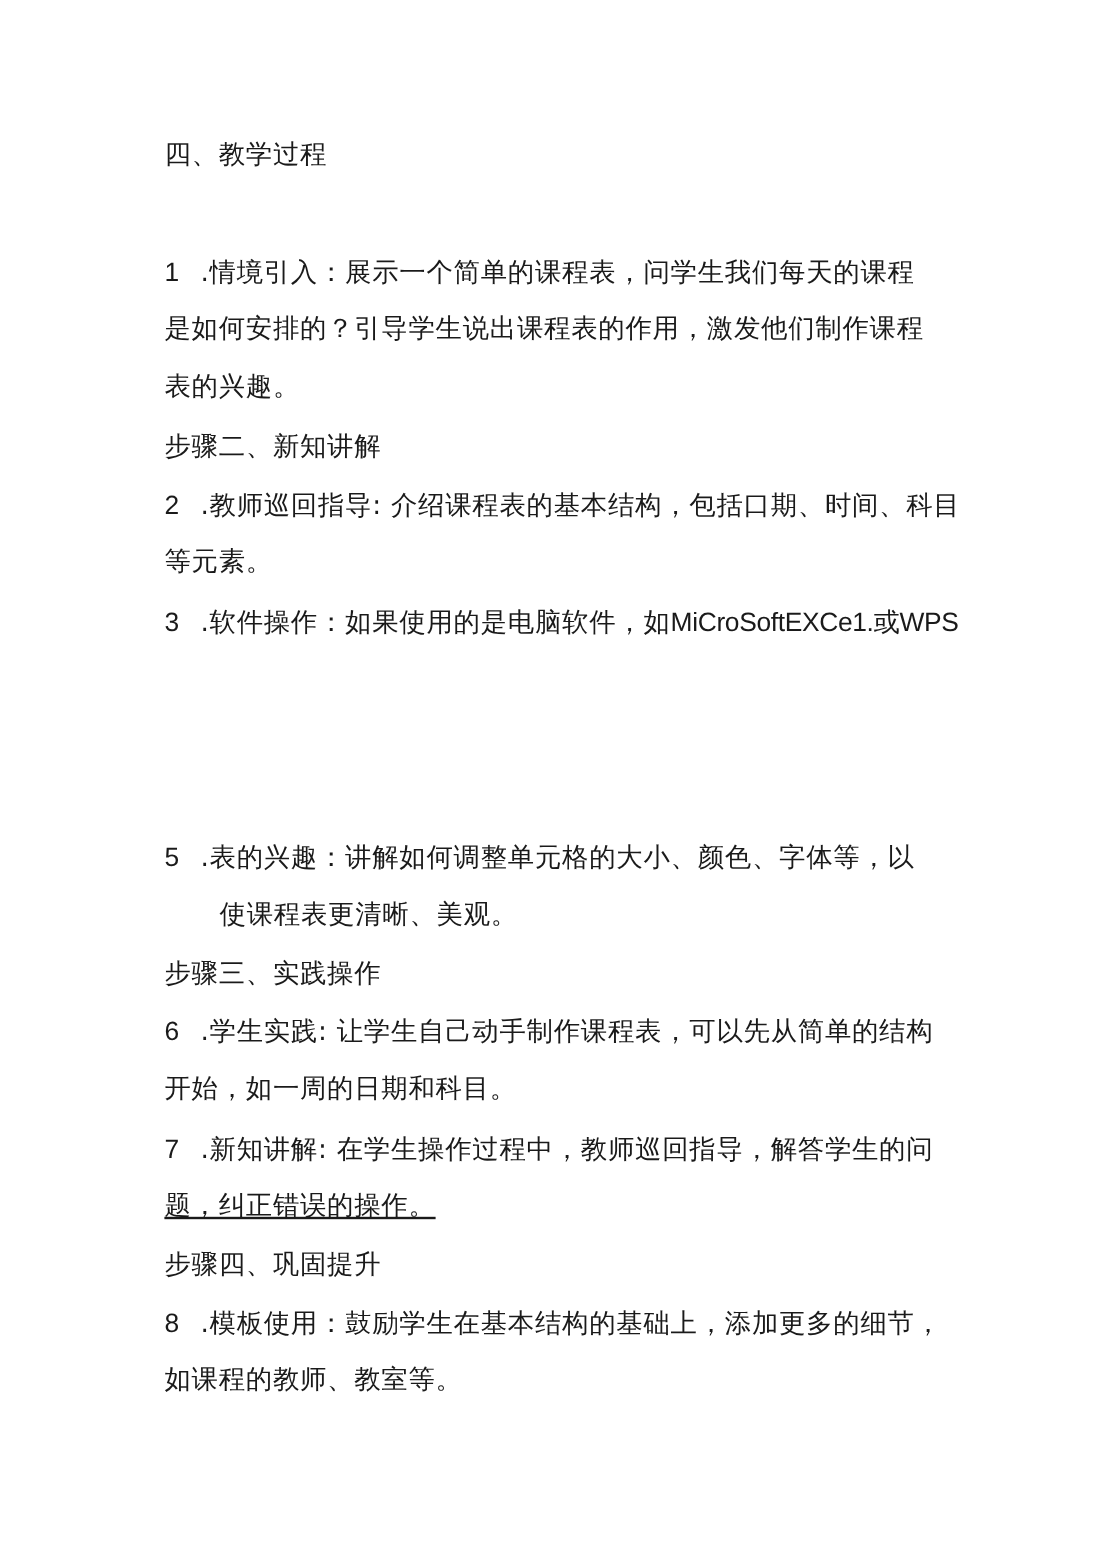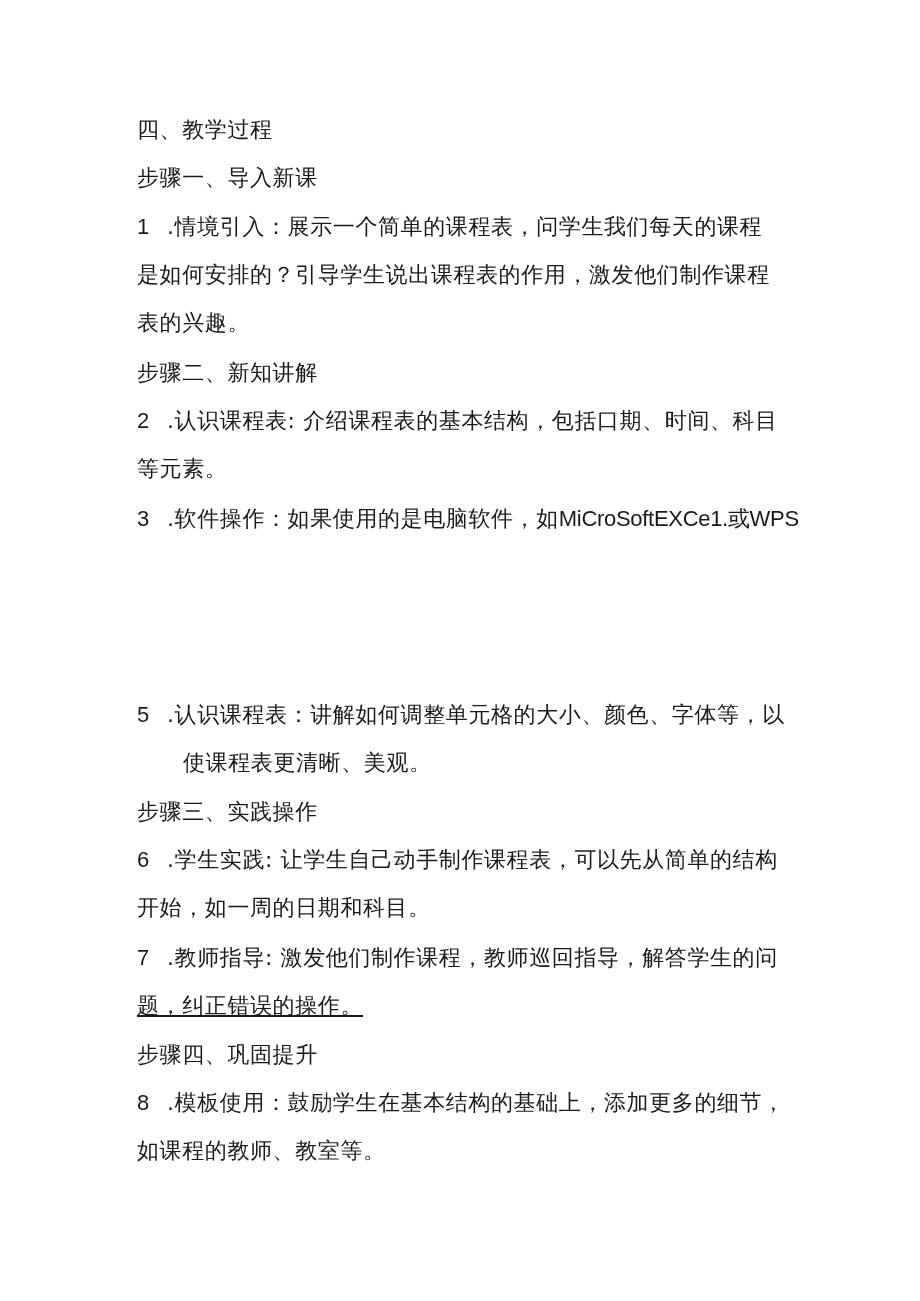--- a/index.html
+++ b/index.html
@@ -42,43 +42,42 @@
       letter-spacing: -0.3px;
     }
   </style>
 </head>
 <body>
 
 <div class="page">
 
   <div class="line" style="top:113px;">四、教学过程</div>
 
-  <div class="line" style="top:161px;">步骤一、导入新课</div>
 
   <div class="line" style="top:210px;"><span class="num">1</span><span>.情境引入：展示一个简单的课程表，问学生我们每天的课程</span></div>
   <div class="line" style="top:258px;">是如何安排的？引导学生说出课程表的作用，激发他们制作课程</div>
   <div class="line" style="top:306px;">表的兴趣。</div>
 
   <div class="line" style="top:356px;">步骤二、新知讲解</div>
 
-  <div class="line" style="top:404px;"><span class="num">2</span><span>.认识课程表: 介绍课程表的基本结构，包括口期、时间、科目</span></div>
+  <div class="line" style="top:404px;"><span class="num">2</span><span>.教师巡回指导: 介绍课程表的基本结构，包括口期、时间、科目</span></div>
   <div class="line" style="top:452px;">等元素。</div>
 
   <div class="line" style="top:502px;"><span class="num">3</span><span>.软件操作：如果使用的是电脑软件，如</span><span class="latin">MiCroSoftEXCe1.或WPS</span></div>
 
 
-  <div class="line" style="top:698px;"><span class="num">5</span><span>.认识课程表：讲解如何调整单元格的大小、颜色、字体等，以</span></div>
+  <div class="line" style="top:698px;"><span class="num">5</span><span>.表的兴趣：讲解如何调整单元格的大小、颜色、字体等，以</span></div>
   <div class="line" style="top:746px;margin-left:46px;">使课程表更清晰、美观。</div>
 
   <div class="line" style="top:795px;">步骤三、实践操作</div>
 
   <div class="line" style="top:843px;"><span class="num">6</span><span>.学生实践: 让学生自己动手制作课程表，可以先从简单的结构</span></div>
   <div class="line" style="top:891px;">开始，如一周的日期和科目。</div>
 
-  <div class="line" style="top:941px;"><span class="num">7</span><span>.教师指导: 激发他们制作课程，教师巡回指导，解答学生的问</span></div>
+  <div class="line" style="top:941px;"><span class="num">7</span><span>.新知讲解: 在学生操作过程中，教师巡回指导，解答学生的问</span></div>
   <div class="line" style="top:989px;text-decoration:underline;">题，纠正错误的操作。</div>
 
   <div class="line" style="top:1038px;">步骤四、巩固提升</div>
 
   <div class="line" style="top:1086px;"><span class="num">8</span><span>.模板使用：鼓励学生在基本结构的基础上，添加更多的细节，</span></div>
   <div class="line" style="top:1134px;">如课程的教师、教室等。</div>
 
 </div>
 
 </body></html>

